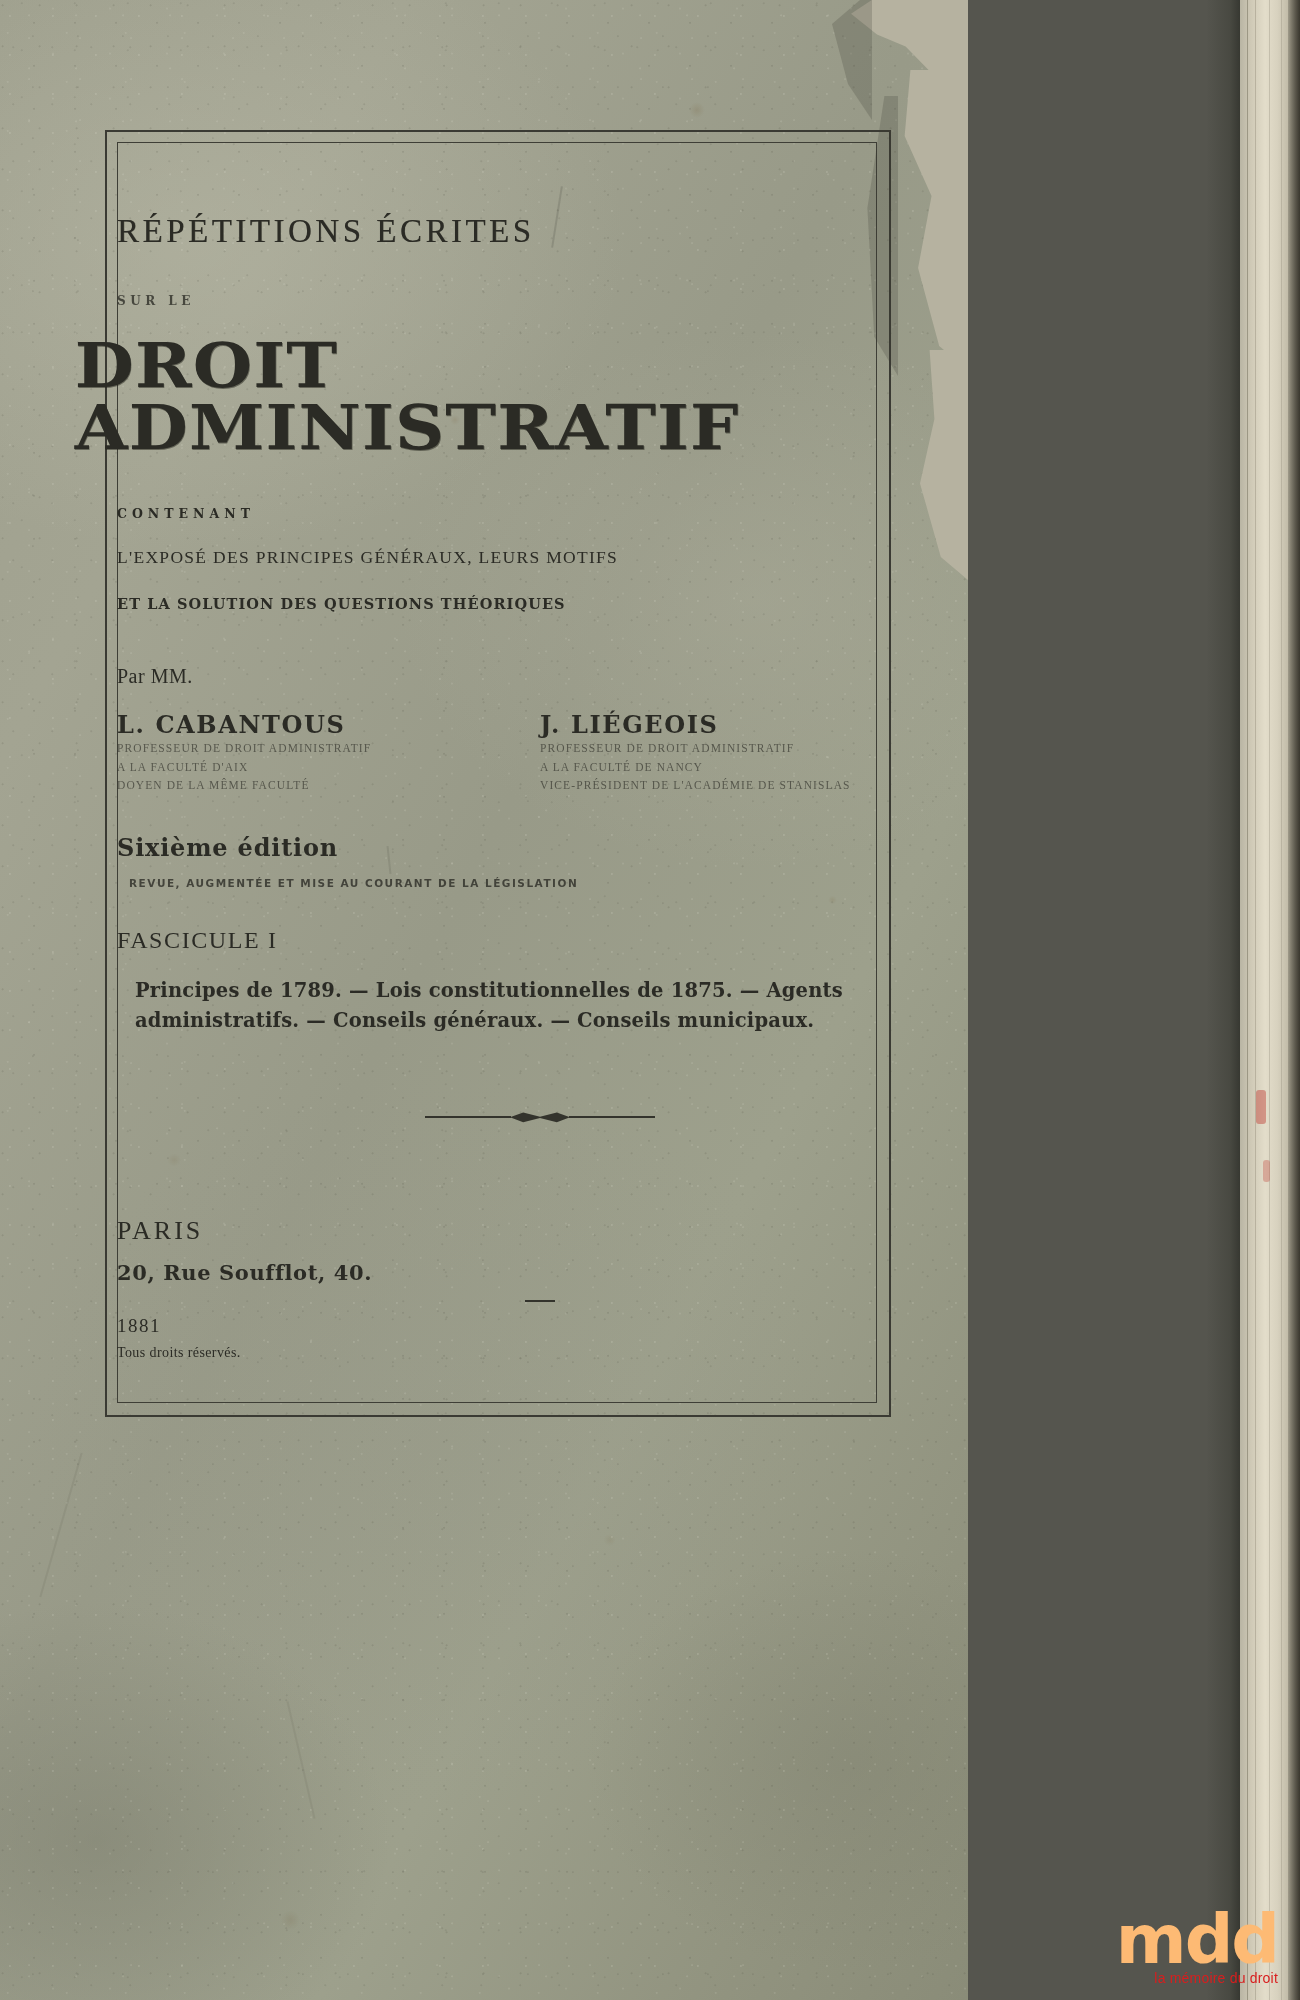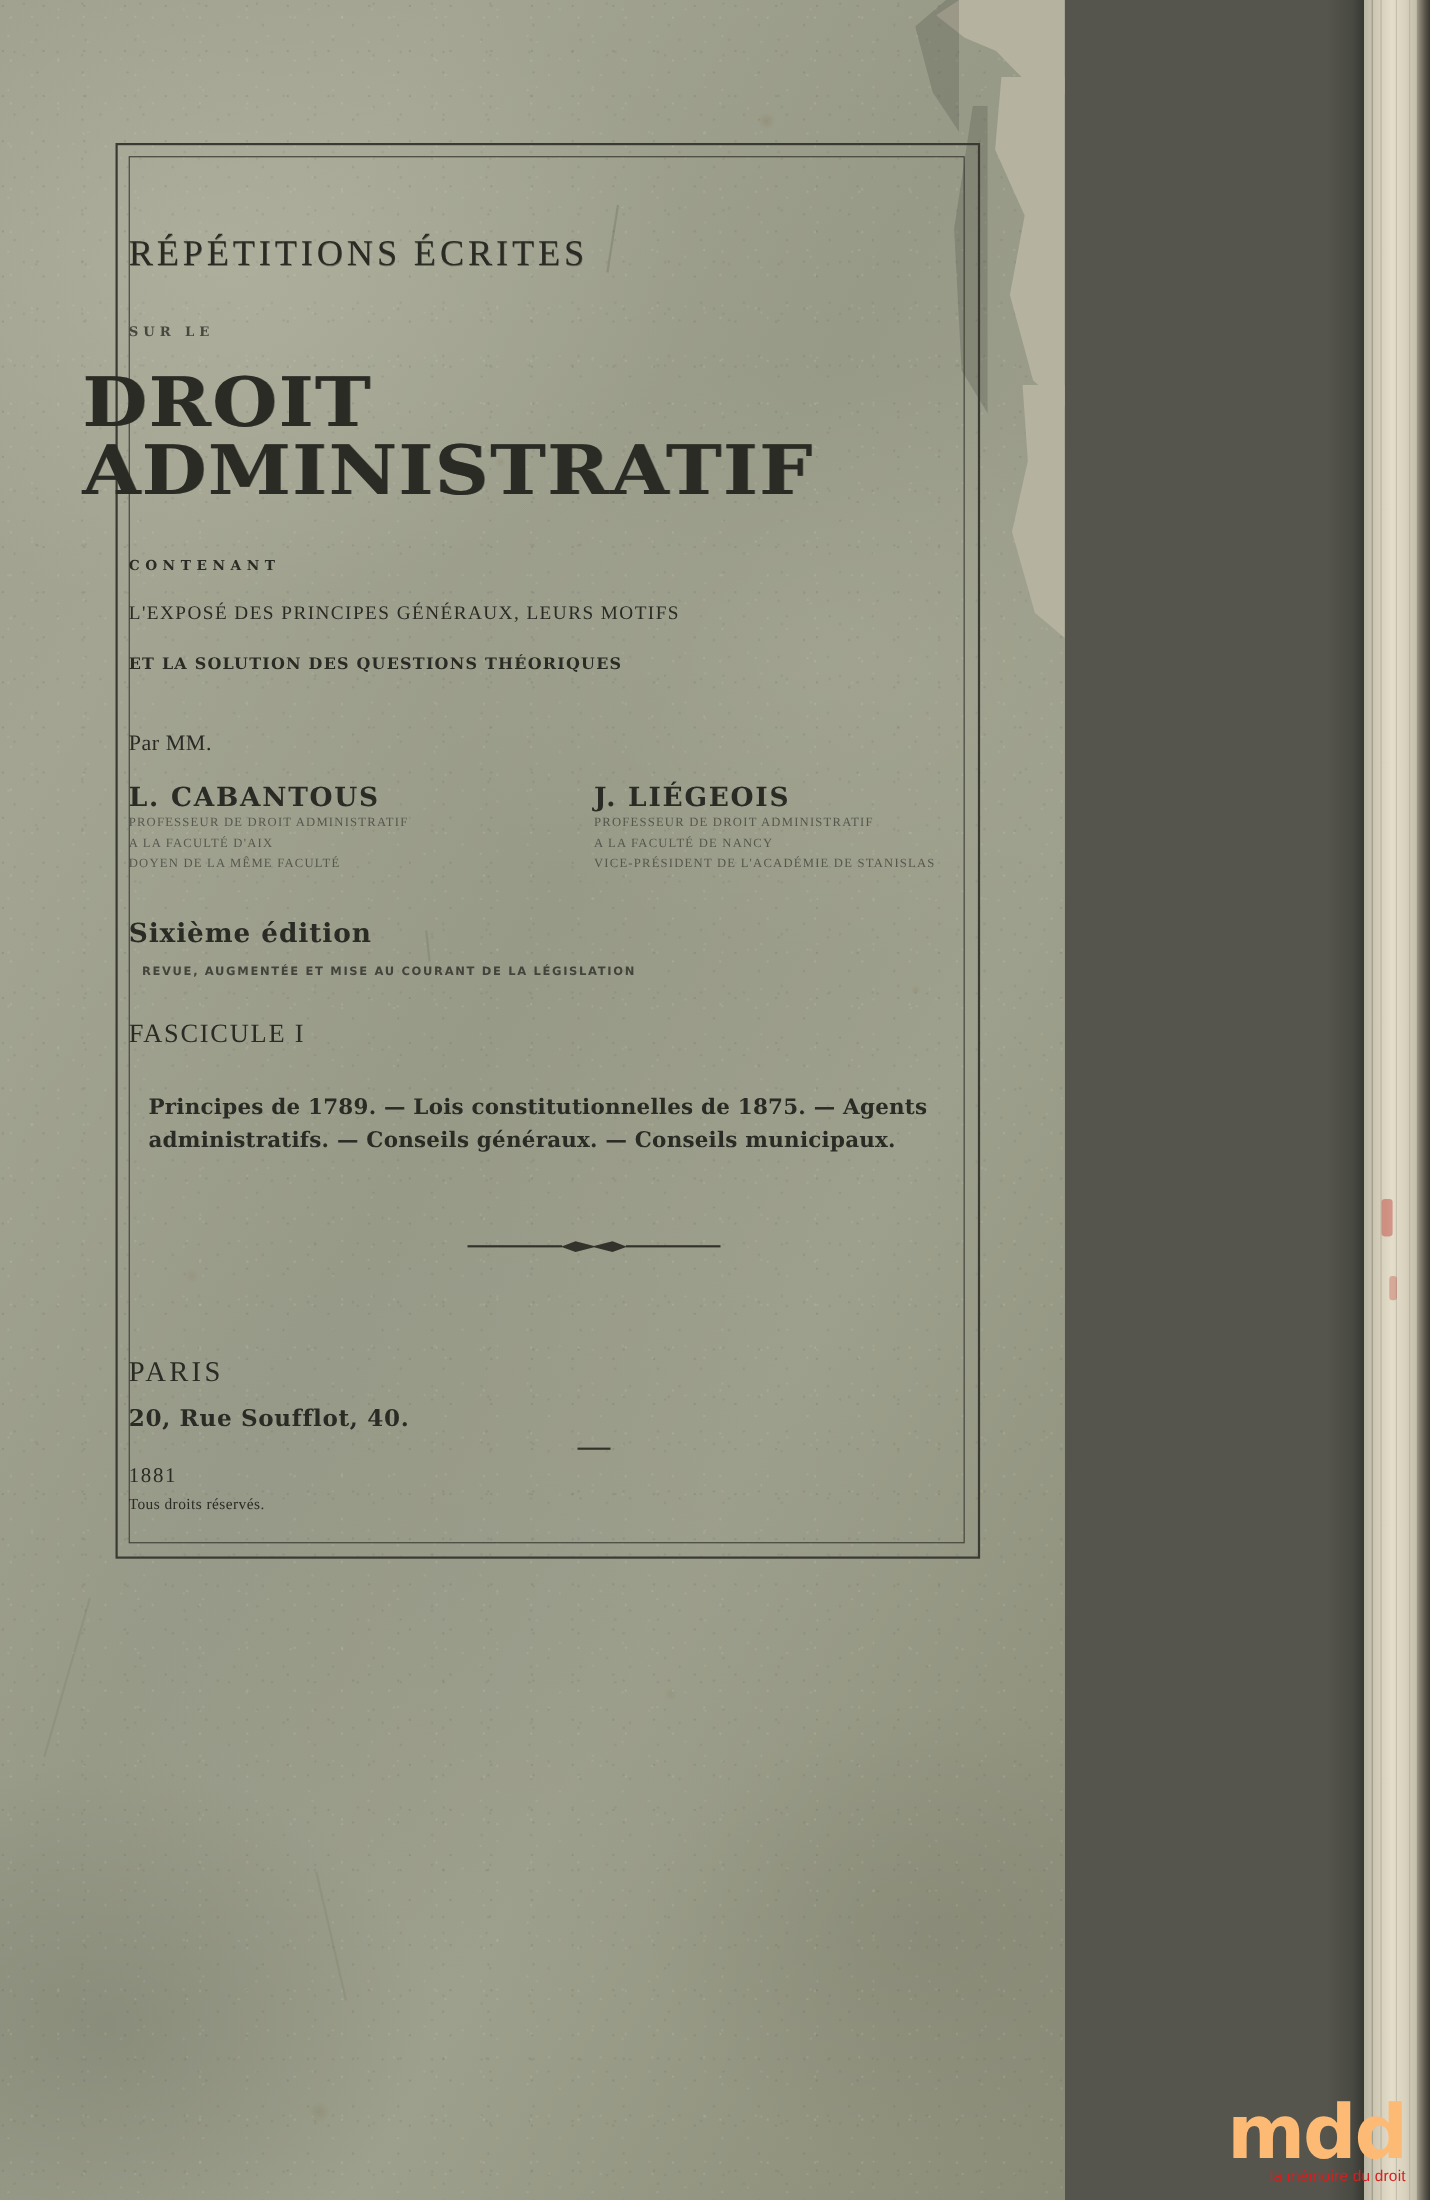--- a/index.html
+++ b/index.html
@@ -89,21 +89,21 @@
      font-family:"DejaVu Serif",serif;}
   .au-aff{font-size:11.5px;letter-spacing:1.1px;line-height:1.62;
      font-family:"Liberation Serif",serif;}
 
   .t-edition{margin-top:38px;font-size:24px;font-weight:bold;letter-spacing:.8px;
      font-family:"DejaVu Serif",serif;}
   .t-revue{margin-top:15px;font-size:10.5px;letter-spacing:1.5px;font-weight:bold;
      font-family:"DejaVu Sans",sans-serif;margin-left:12px;}
   .t-fasc{margin-top:38px;font-size:24px;letter-spacing:1.6px;
      font-family:"Liberation Serif",serif;}
-  .t-cont{margin-top:38px;font-size:19.5px;font-weight:bold;line-height:1.55;
+  .t-cont{margin-top:22px;font-size:19.5px;font-weight:bold;line-height:1.55;
      letter-spacing:.2px;padding:0 18px;
      font-family:"DejaVu Serif",serif;}
 
   .orn{margin:74px auto 0;width:230px;height:14px;position:relative;}
   .orn-l{position:absolute;top:6px;height:1.5px;background:#33332c;}
   .orn-d{position:absolute;top:1.5px;left:50%;margin-left:-30px;width:60px;height:11px;
      background:#33332c;
      clip-path:polygon(0% 50%,22% 6%,50% 44%,78% 6%,100% 50%,78% 94%,50% 56%,22% 94%);}
 
   .t-paris{margin-top:92px;font-size:26px;letter-spacing:3px;

